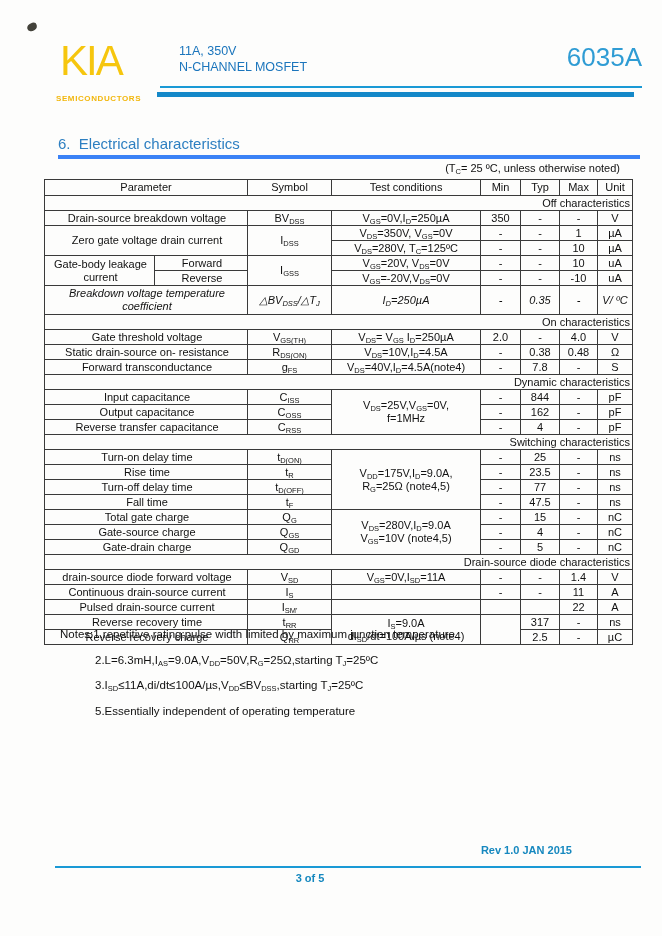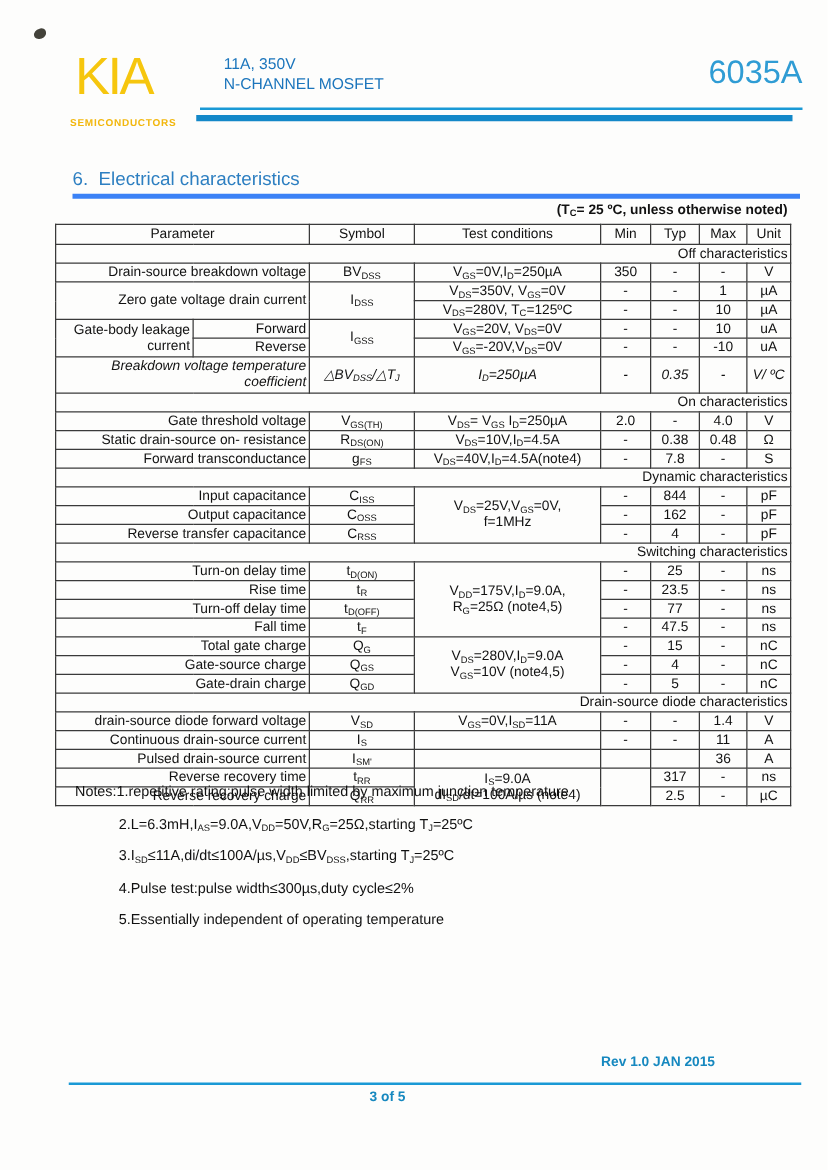--- a/index.html
+++ b/index.html
@@ -10,28 +10,28 @@
   .speck{left:27px;top:23px;width:10px;height:8px;background:#43423a;border-radius:60% 40% 55% 45%;transform:rotate(-15deg);}
   .logo{left:60px;top:40px;font-size:42px;font-weight:normal;letter-spacing:-2px;color:#f6c60e;line-height:1;}
   .logo-sub{left:56px;top:94px;font-size:8px;font-weight:bold;letter-spacing:.6px;color:#f2b70d;}
   .subtitle{left:163px;top:43px;font-size:12.5px;font-weight:normal;color:#1b75bc;line-height:16px;margin-left:16px;}
   .partno{left:442px;top:44px;width:200px;text-align:right;font-size:26px;color:#2f9cd4;line-height:1;}
   .rule-thin{left:160px;top:86px;width:482px;height:2px;background:#1a99d5;}
   .rule-thick{left:157px;top:92px;width:477px;height:5px;background:#1488c8;}
   
   .sec-title{left:58px;top:135px;width:582px;border-bottom:4px solid #3b82f6;padding-bottom:3px;
              font-size:15px;color:#2d7fc1;}
-  .tbl-note{left:328px;top:162px;width:302px;text-align:right;font-size:11px;color:#111;font-weight:bold;}
+  .tbl-note{left:318px;top:162px;width:302px;text-align:right;font-size:11px;color:#111;}
   
   .tbl-wrap{left:44px;top:179px;}
   table{border-collapse:collapse;table-layout:fixed;width:588px;font-size:11px;color:#111;padding-left:20px;}
   td,th{border:1px solid #3a3a3a;height:14px;padding:0 2px;text-align:center;
         line-height:1.18;overflow:hidden;white-space:pre-line;font-weight:normal;}
   th{height:15px;}
-  td.l{text-align:right;padding-left:4px;}
+  td.l{text-align:center;padding-left:4px;}
   td.section{text-align:right;padding-left:4px;}
   sub{font-size:7.5px;vertical-align:-2px;line-height:0;}
   
   .notes{left:60px;top:628px;font-size:11.5px;color:#111;}
   .notes .note{margin-bottom:13.5px;}
   .notes .note.ind{margin-left:35px;}
   
   .foot-rule{left:55px;top:866px;width:586px;height:2px;background:#1a99d5;}
   .page-num{left:265px;top:872px;width:90px;text-align:center;font-size:11px;font-weight:bold;color:#1688bf;}
   .rev{left:436px;top:832px;width:136px;text-align:right;font-size:11px;font-weight:bold;color:#1688bf;margin-top:12px;}
@@ -273,21 +273,21 @@
             <td>-</td>
             <td>11</td>
             <td>A</td>
           </tr>
           <tr>
             <td colspan="2" class="l">Pulsed drain-source current</td>
             <td>I<sub>SM'</sub></td>
             <td></td>
             <td></td>
             <td></td>
-            <td>36</td>
+            <td>22</td>
             <td>A</td>
           </tr>
           <tr>
             <td colspan="2" class="l">Reverse recovery time</td>
             <td>t<sub>RR</sub></td>
             <td rowspan="2">I<sub>S</sub>=9.0A<br>dI<sub>SD</sub>/dt=100A/µs (note4)</td>
             <td rowspan="2"></td>
             <td>317</td>
             <td>-</td>
             <td>ns</td>
@@ -300,21 +300,20 @@
             <td>µC</td>
           </tr>
         </tbody>
     </table>
   </div>
 
   <div class="abs notes">
     <div class="note">Notes:1.repetitive rating:pulse width limited by maximum junction temperature</div>
     <div class="note ind">2.L=6.3mH,I<sub>AS</sub>=9.0A,V<sub>DD</sub>=50V,R<sub>G</sub>=25Ω,starting T<sub>J</sub>=25ºC</div>
     <div class="note ind">3.I<sub>SD</sub>≤11A,di/dt≤100A/µs,V<sub>DD</sub>≤BV<sub>DSS</sub>,starting T<sub>J</sub>=25ºC</div>
-    <div class="note ind">4.Pulse test:pulse width≤300µs,duty cycle≤2%</div>
     <div class="note ind">5.Essentially independent of operating temperature</div>
   </div>
 
   <div class="abs foot-rule"></div>
   <div class="abs page-num">3 of 5</div>
   <div class="abs rev">Rev 1.0 JAN 2015</div>
 
 </div>
 
 </body></html>

